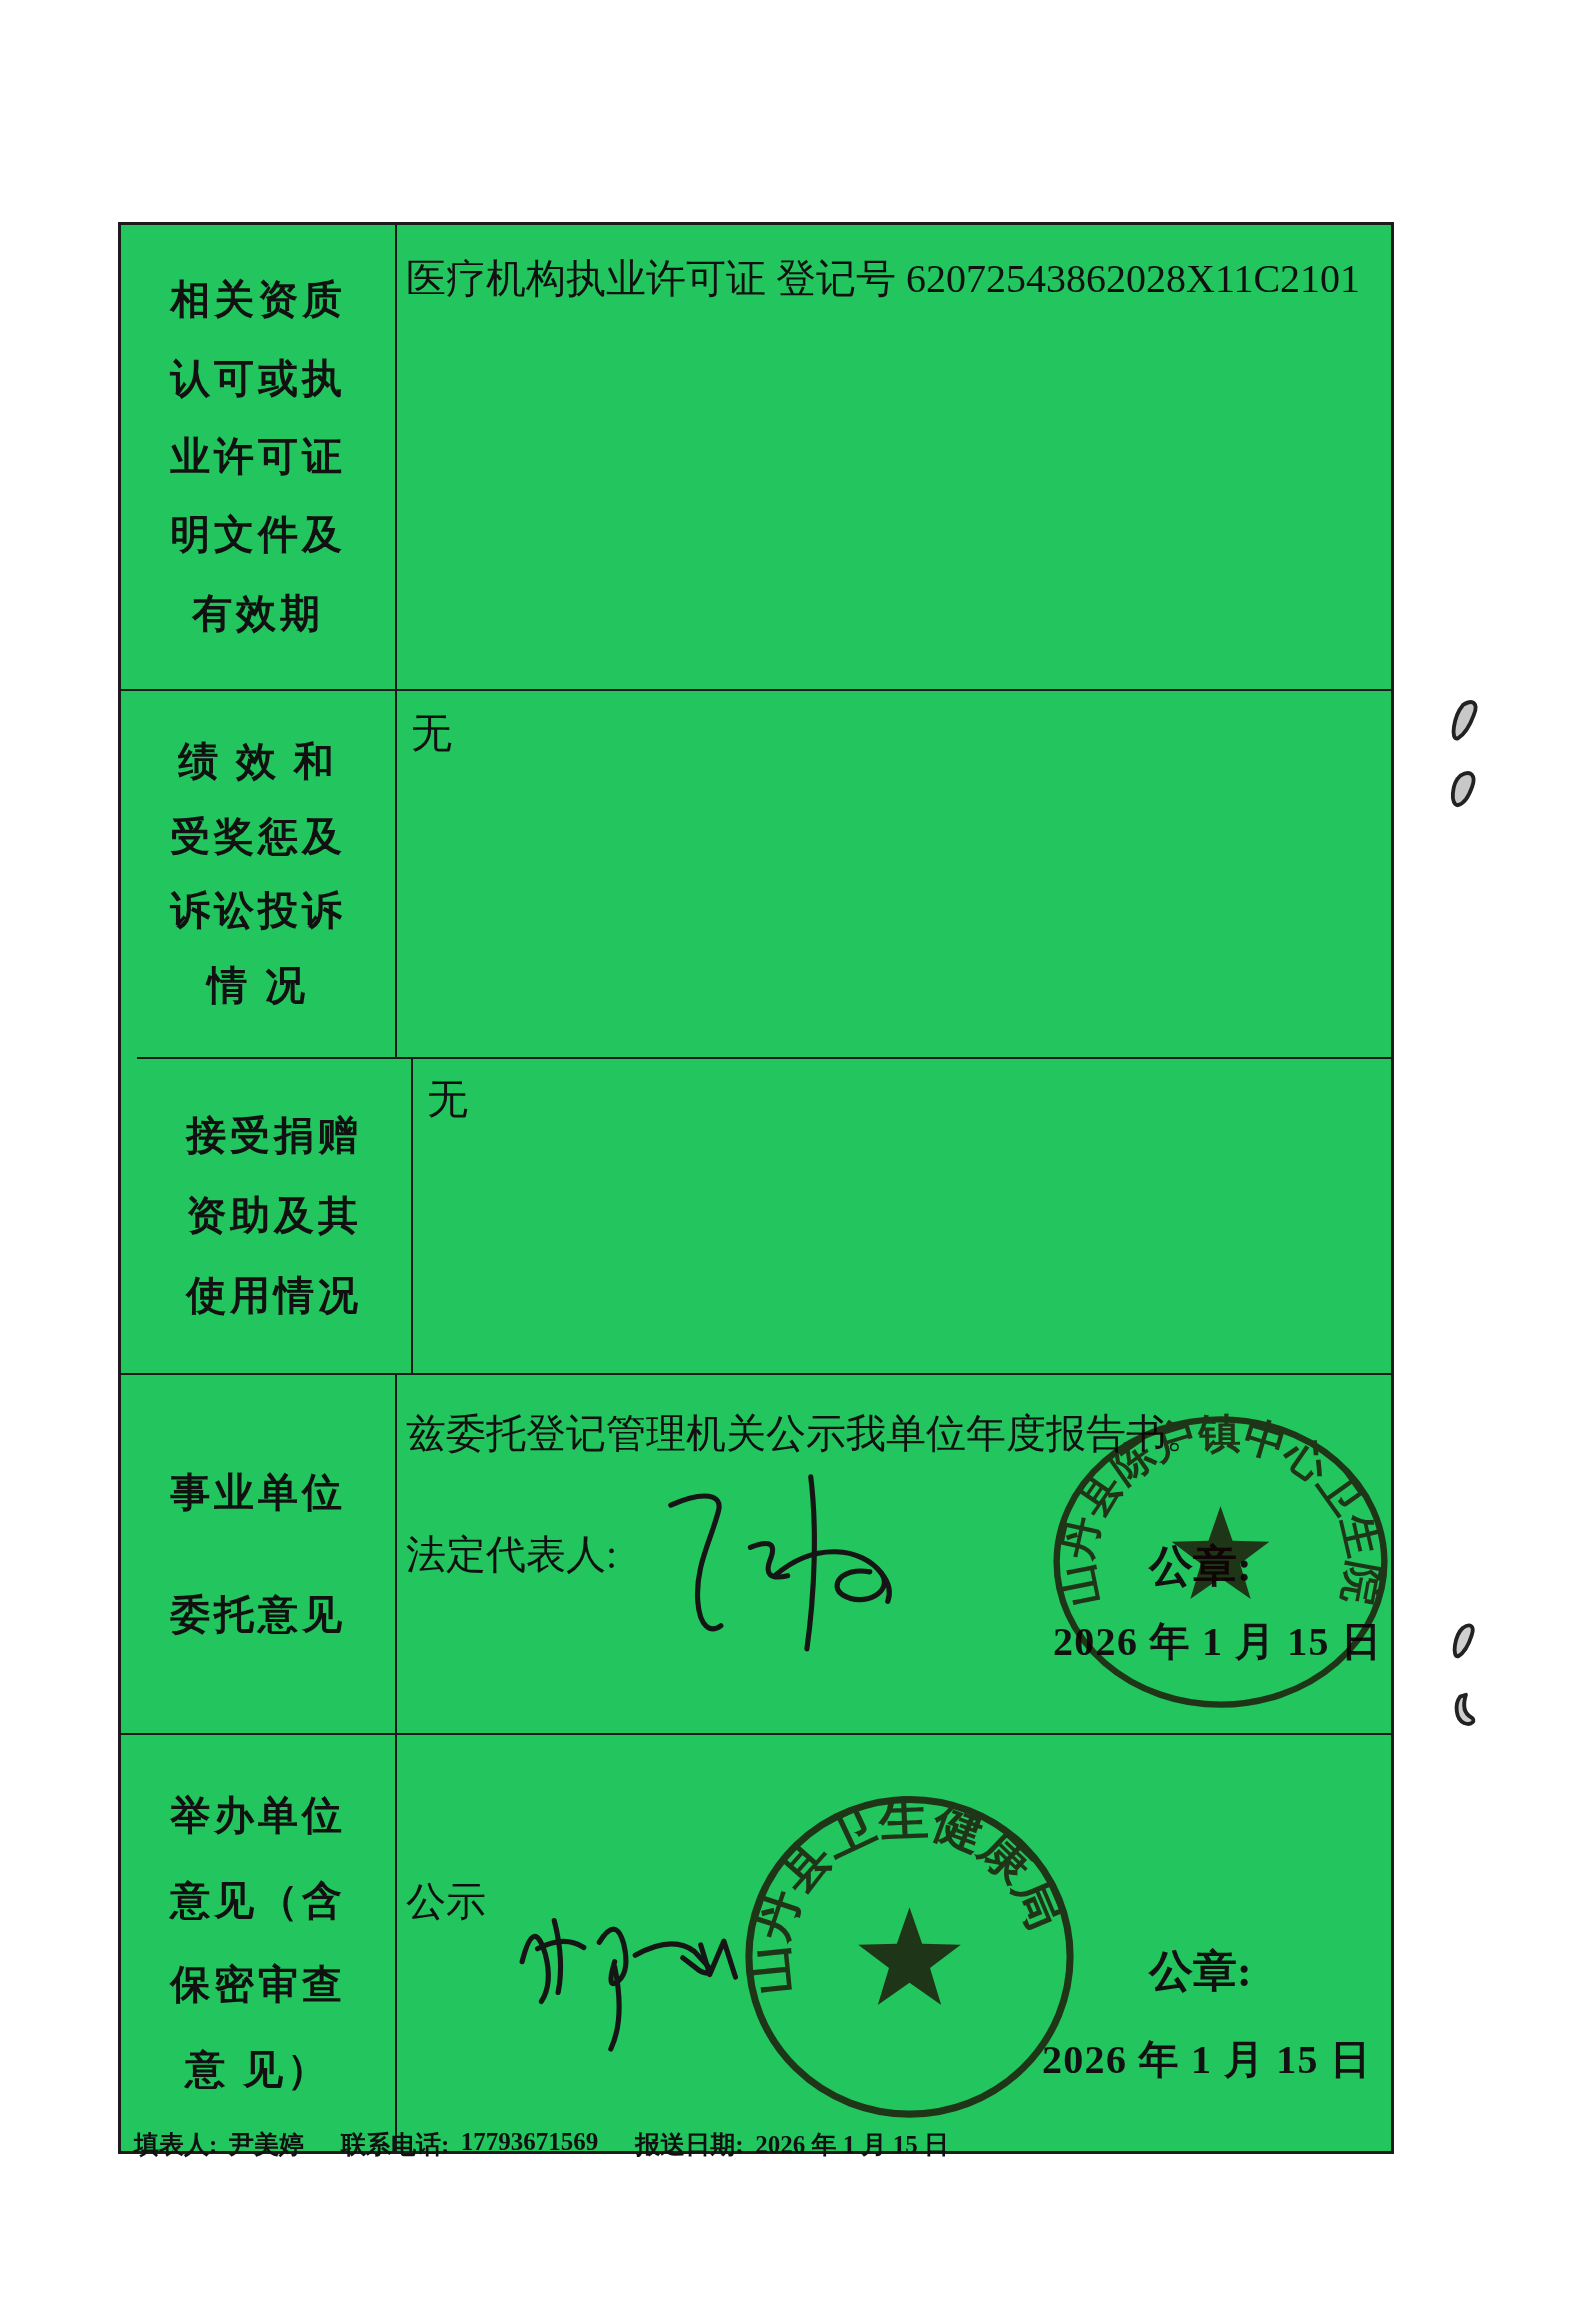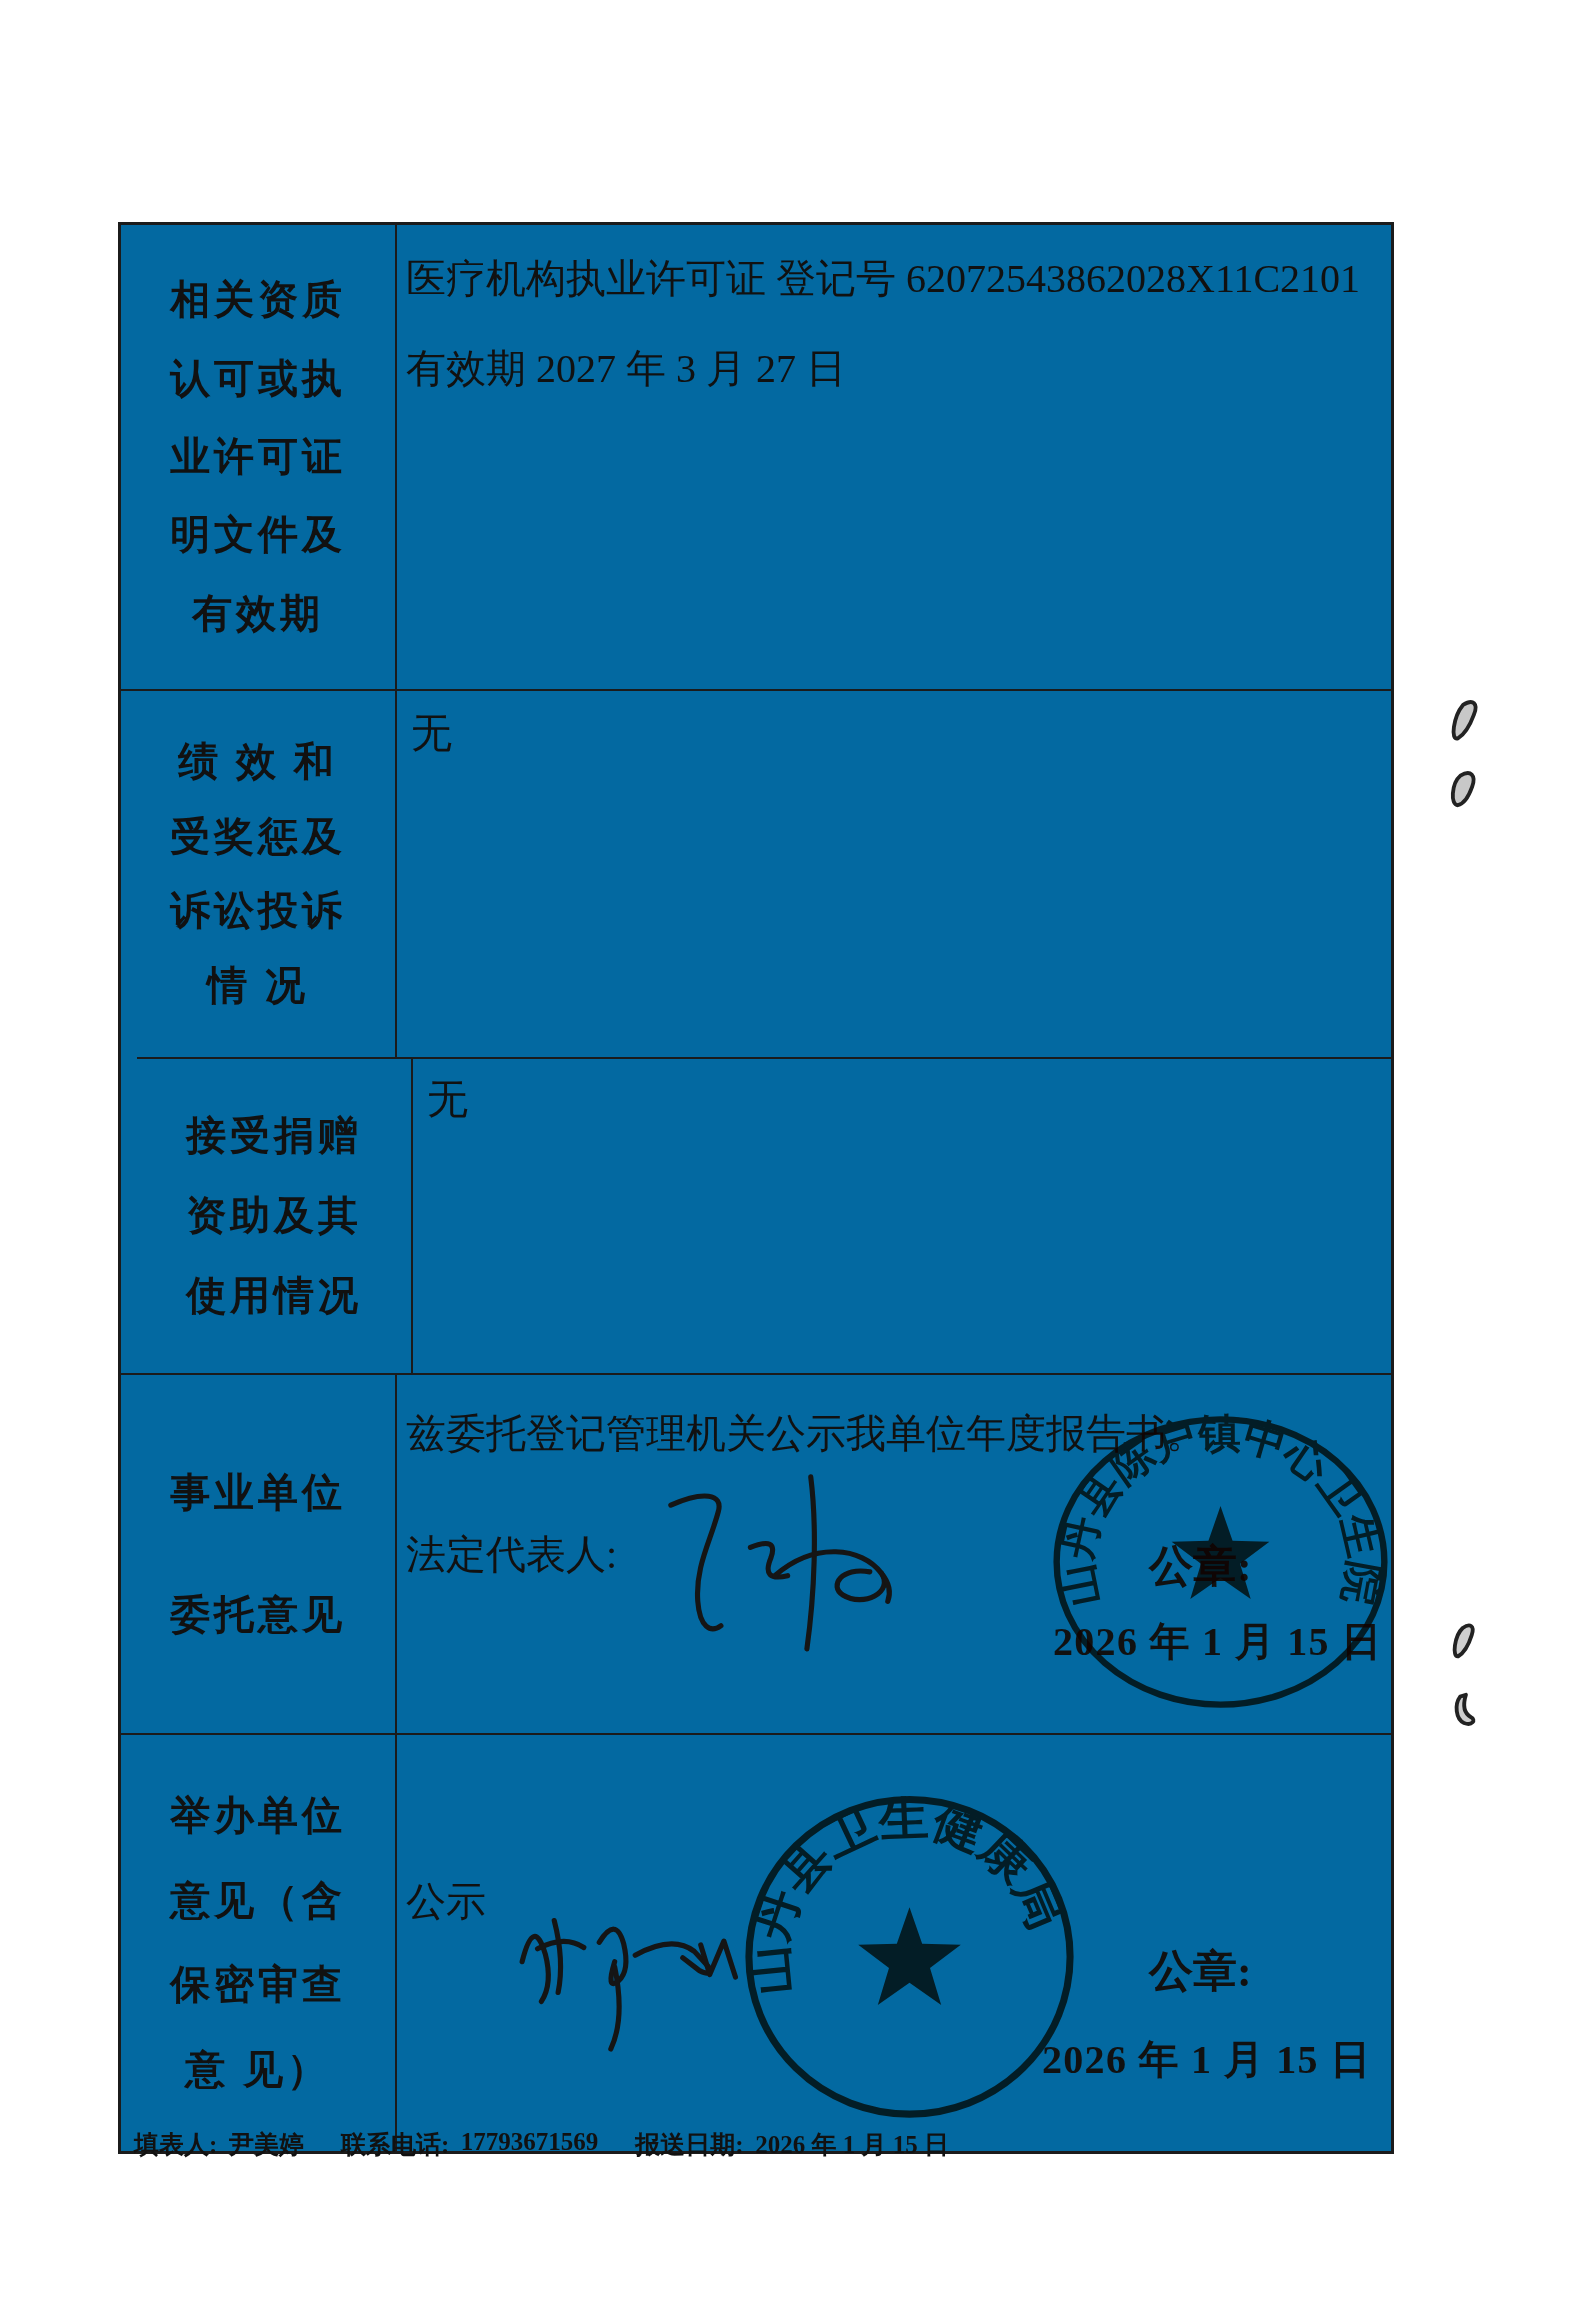--- a/index.html
+++ b/index.html
@@ -1,20 +1,20 @@
 <!DOCTYPE html>
 <html style="font-size:10.3px"><head>
 <meta charset="utf-8">
 <style>
   html,body{margin:0;padding:0;background:#ffffff;}
   body{width:1571px;height:2319px;position:relative;font-family:"Liberation Serif","DejaVu Serif",serif;color:#111;}
   .sheet{position:absolute;left:0;top:0;width:1571px;height:2319px;background:#ffffff;overflow:hidden;}
 
   
-  .grid{position:absolute;left:118px;top:222px;width:1276px;border:3.2px solid #1b1b1b;display:flex;flex-direction:column;box-sizing:border-box;background:#0369a1;}
+  .grid{position:absolute;left:118px;top:222px;width:1276px;border:3.2px solid #1b1b1b;display:flex;flex-direction:column;box-sizing:border-box;background:#22c55e;}
   .row{display:flex;box-sizing:border-box;}
   .row + .row{border-top:2.6px solid #1b1b1b;}
   .r1{height:464px;} .r2{height:368px;} .r3{height:316px;margin-left:16px;} .r4{height:360px;} .r5{height:418px;}
   .label{width:276px;flex:none;border-right:2.6px solid #1b1b1b;display:flex;flex-direction:column;justify-content:space-evenly;align-items:center;padding:16.7px 0;box-sizing:border-box;}
   .label .ln{font-size:40px;font-weight:600;letter-spacing:3.9px;line-height:1;white-space:pre;}
   .content{flex:1;position:relative;}
   .ct{position:absolute;font-size:40px;font-weight:500;line-height:1.15;white-space:nowrap;}
 
   
   .abs{position:absolute;white-space:nowrap;}
@@ -37,21 +37,20 @@
     <div class="row r1">
       <div class="label">
         <div class="ln">相关资质</div>
         <div class="ln">认可或执</div>
         <div class="ln">业许可证</div>
         <div class="ln">明文件及</div>
         <div class="ln">有效期</div>
       </div>
       <div class="content">
         <div class="ct" style="left:9px;top:31px;">医疗机构执业许可证 登记号 62072543862028X11C2101</div>
-        <div class="ct" style="left:9px;top:121px;">有效期 2027 年 3 月 27 日</div>
       </div>
     </div>
 
     <div class="row r2">
       <div class="label">
         <div class="ln">绩 效 和</div>
         <div class="ln">受奖惩及</div>
         <div class="ln">诉讼投诉</div>
         <div class="ln">情 况</div>
       </div>

